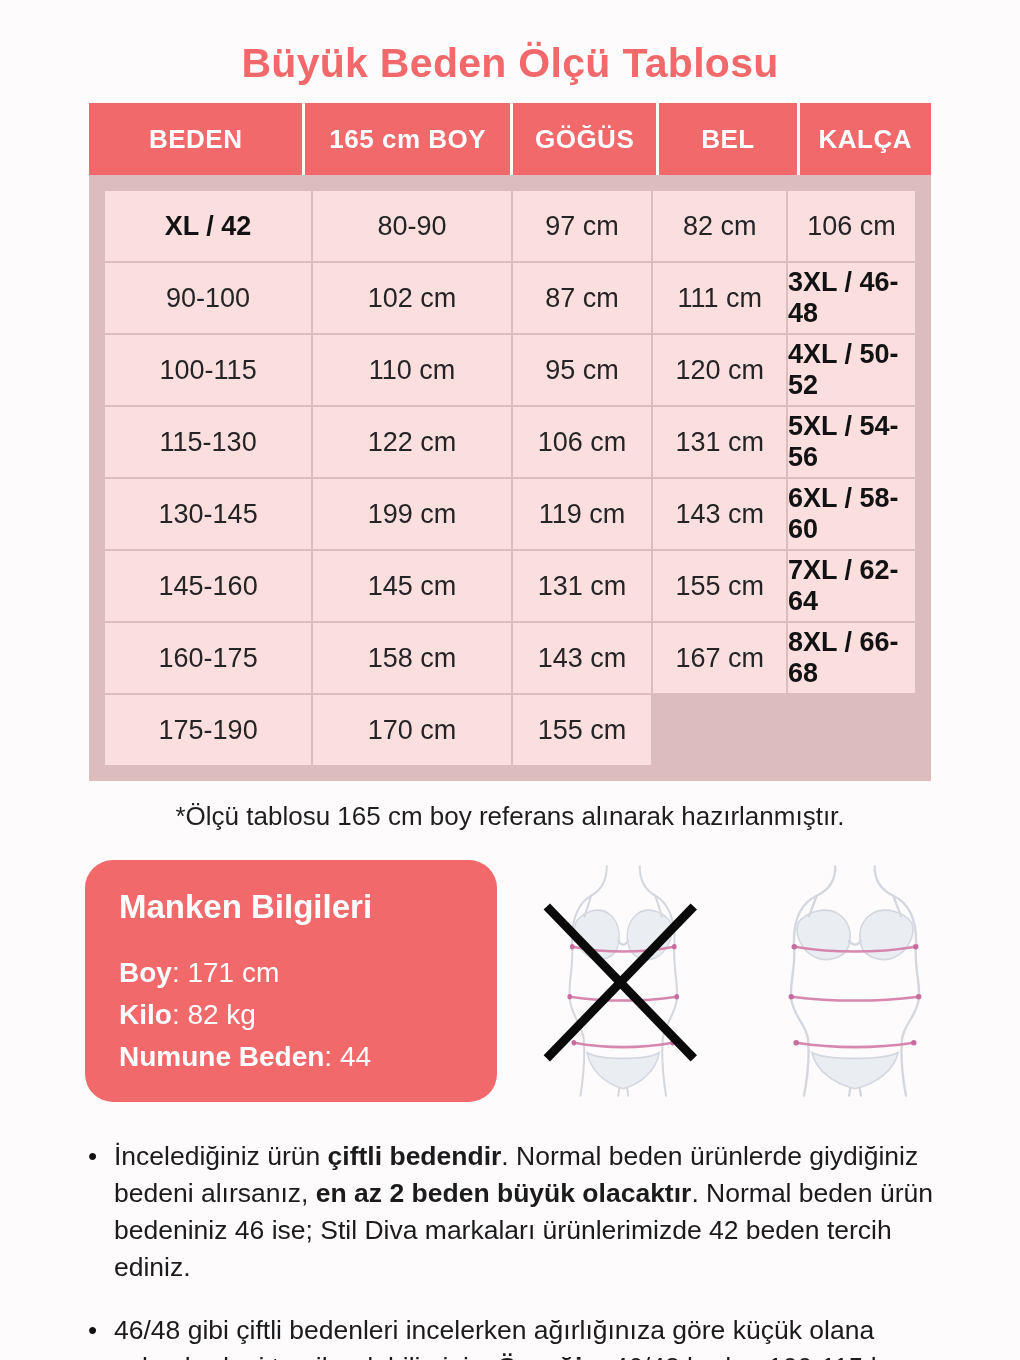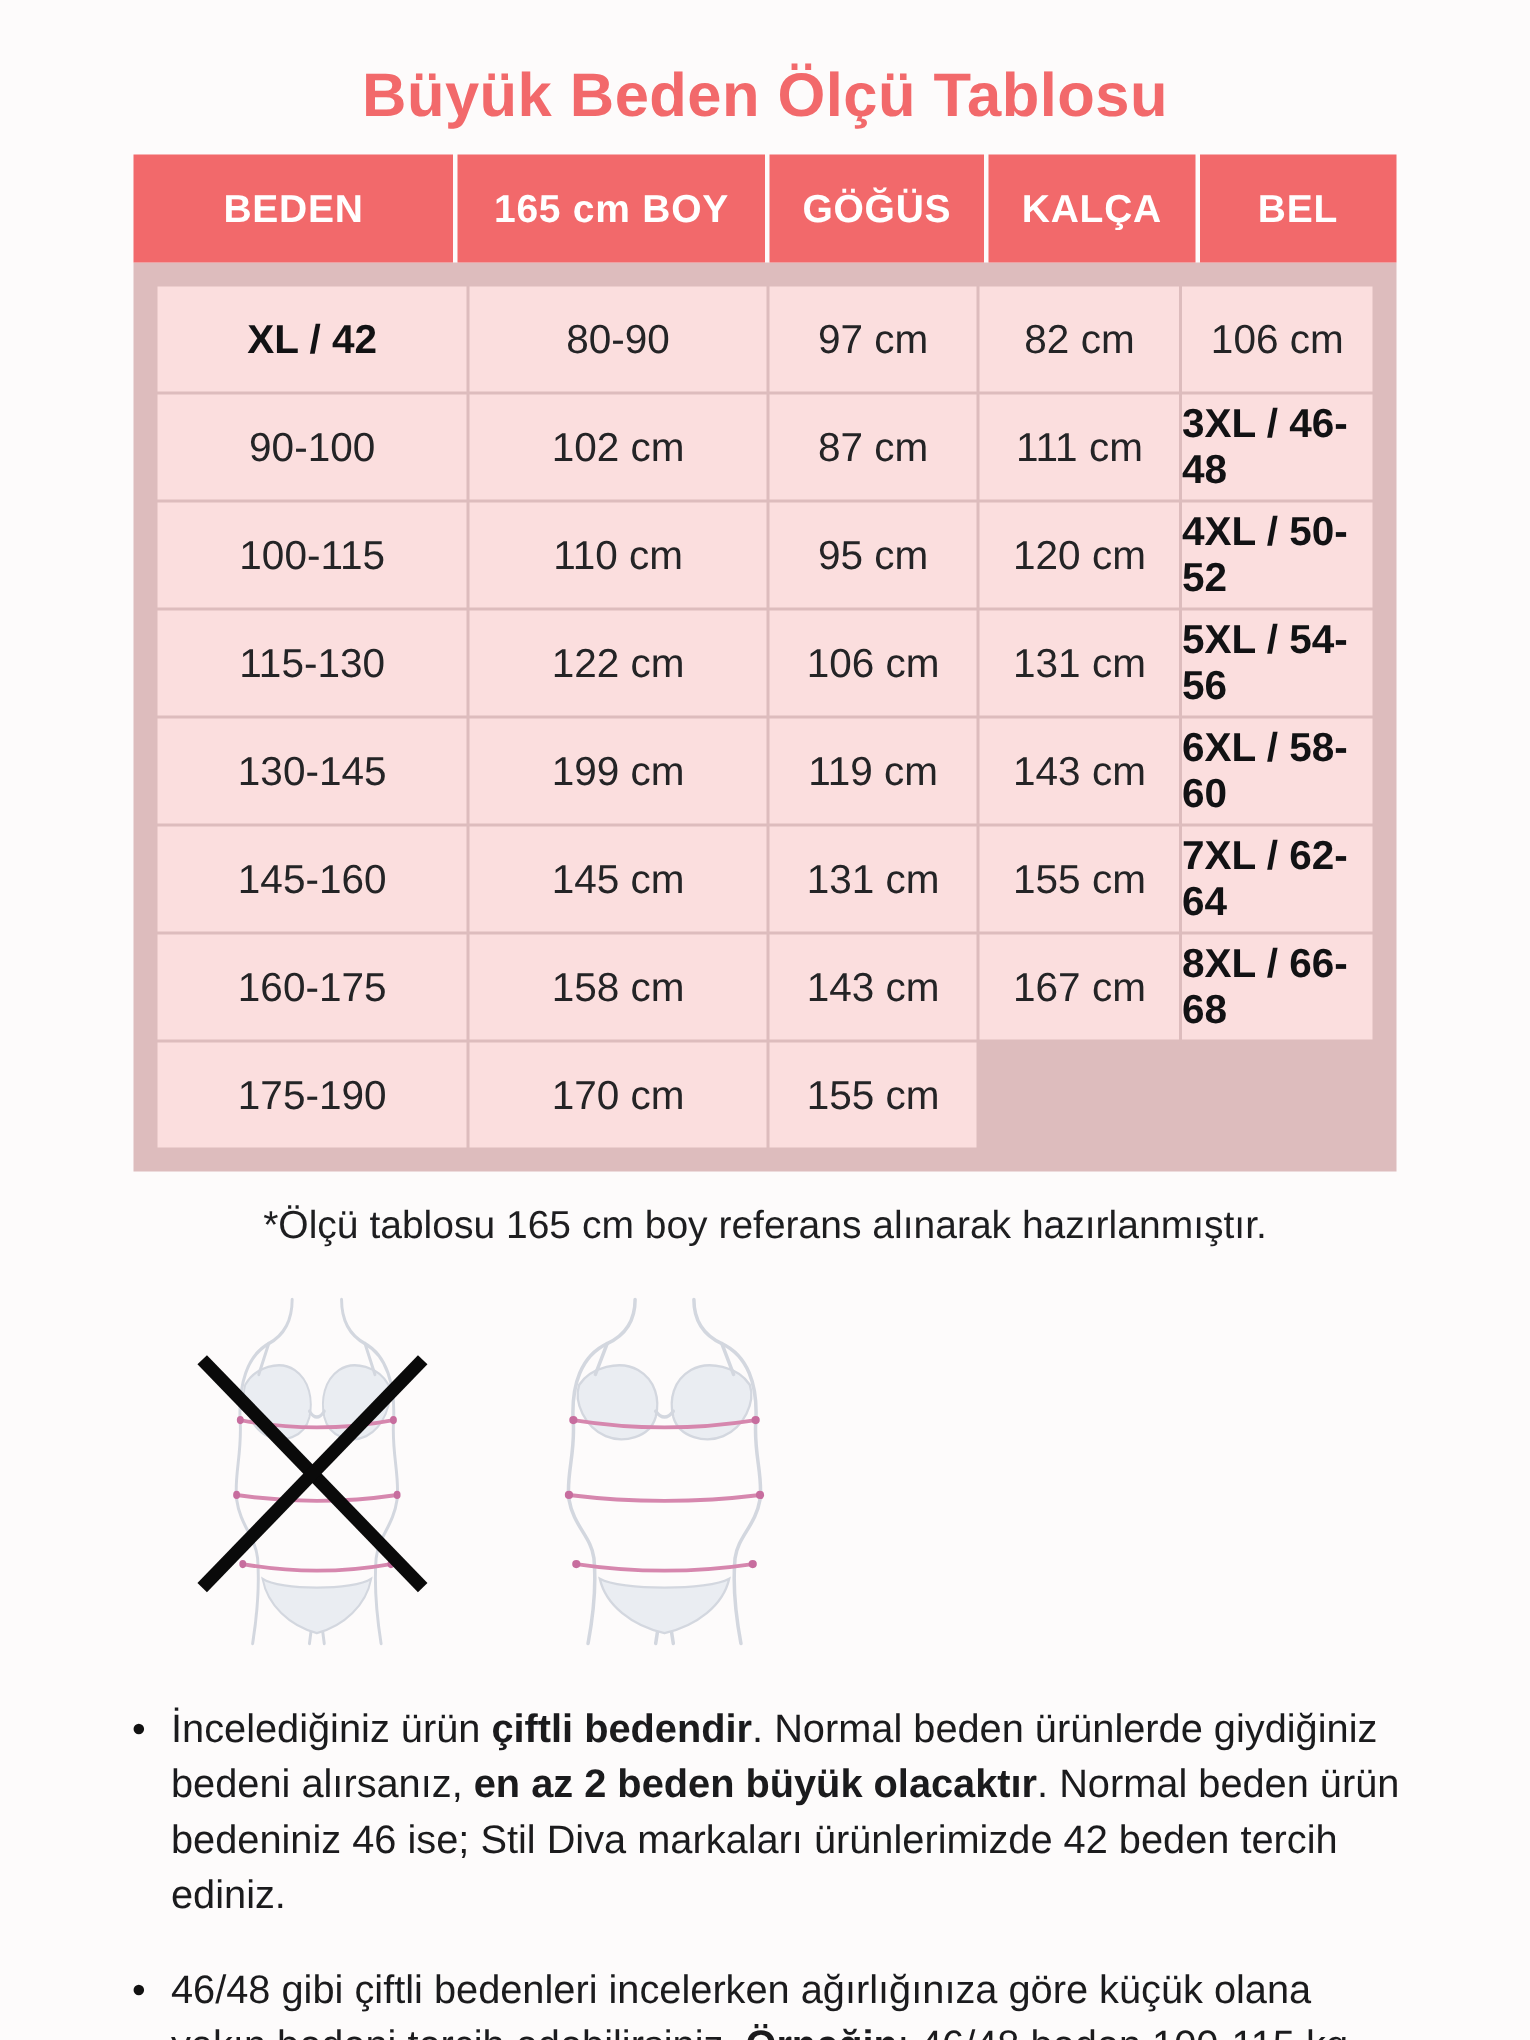--- a/index.html
+++ b/index.html
@@ -133,22 +133,22 @@
 
 <div class="page">
 
   <div class="page-title">Büyük Beden Ölçü Tablosu</div>
 
   <div class="size-table">
     <div class="header-row">
         <div class="header-cell">BEDEN</div>
         <div class="header-cell">165 cm BOY</div>
         <div class="header-cell">GÖĞÜS</div>
+        <div class="header-cell">BEL</div>
         <div class="header-cell">KALÇA</div>
-        <div class="header-cell">BEL</div>
       </div>
     <div class="table-body">
         <div class="body-cell size-col">XL / 42</div>
         <div class="body-cell">80-90</div>
         <div class="body-cell">97 cm</div>
         <div class="body-cell">82 cm</div>
         <div class="body-cell">106 cm</div>
         <div class="body-cell">90-100</div>
         <div class="body-cell">102 cm</div>
         <div class="body-cell">87 cm</div>
@@ -181,20 +181,28 @@
         <div class="body-cell size-col">8XL / 66-68</div>
         <div class="body-cell">175-190</div>
         <div class="body-cell">170 cm</div>
         <div class="body-cell">155 cm</div>
       </div>
   </div>
 
   <div class="footnote">*Ölçü tablosu 165 cm boy referans alınarak hazırlanmıştır.</div>
 
   <div class="info-row">
+    <div class="model-card">
+      <div class="card-title">Manken Bilgileri</div>
+      <div>
+          <div class="card-field"><span class="bold">Boy</span><span>: 171 cm</span></div>
+          <div class="card-field"><span class="bold">Kilo</span><span>: 82 kg</span></div>
+          <div class="card-field"><span class="bold">Numune Beden</span><span>: 44</span></div>
+        </div>
+    </div>
 
     <div class="figures">
 
       <svg class="figure-box" viewBox="0 0 200 240">
         <g transform="translate(-12 0) translate(100 0) scale(0.84 1) translate(-100 0)" stroke="#d3d7df" stroke-width="2.4" fill="none" stroke-linecap="round">
           <path d="M80,4 C80,18 74,28 61,34 C44,42 36,61 38,89 C39,110 33,124 35,140 C38,158 50,165 52,180 C54,202 51,222 48,238"></path>
           <path d="M120,4 C120,18 126,28 139,34 C156,42 164,61 162,89 C161,110 167,124 165,140 C162,158 150,165 148,180 C146,202 149,222 152,238"></path>
           <path d="M100,206 C97,218 95,230 94,238"></path>
           <path d="M100,206 C103,218 105,230 106,238"></path>
           <path d="M42,62 C50,50 70,45 82,52 C94,59 97,72 94,84 C90,98 72,102 60,97 C46,91 38,74 42,62 Z" fill="#eaedf2" stroke-width="1.6"></path>

